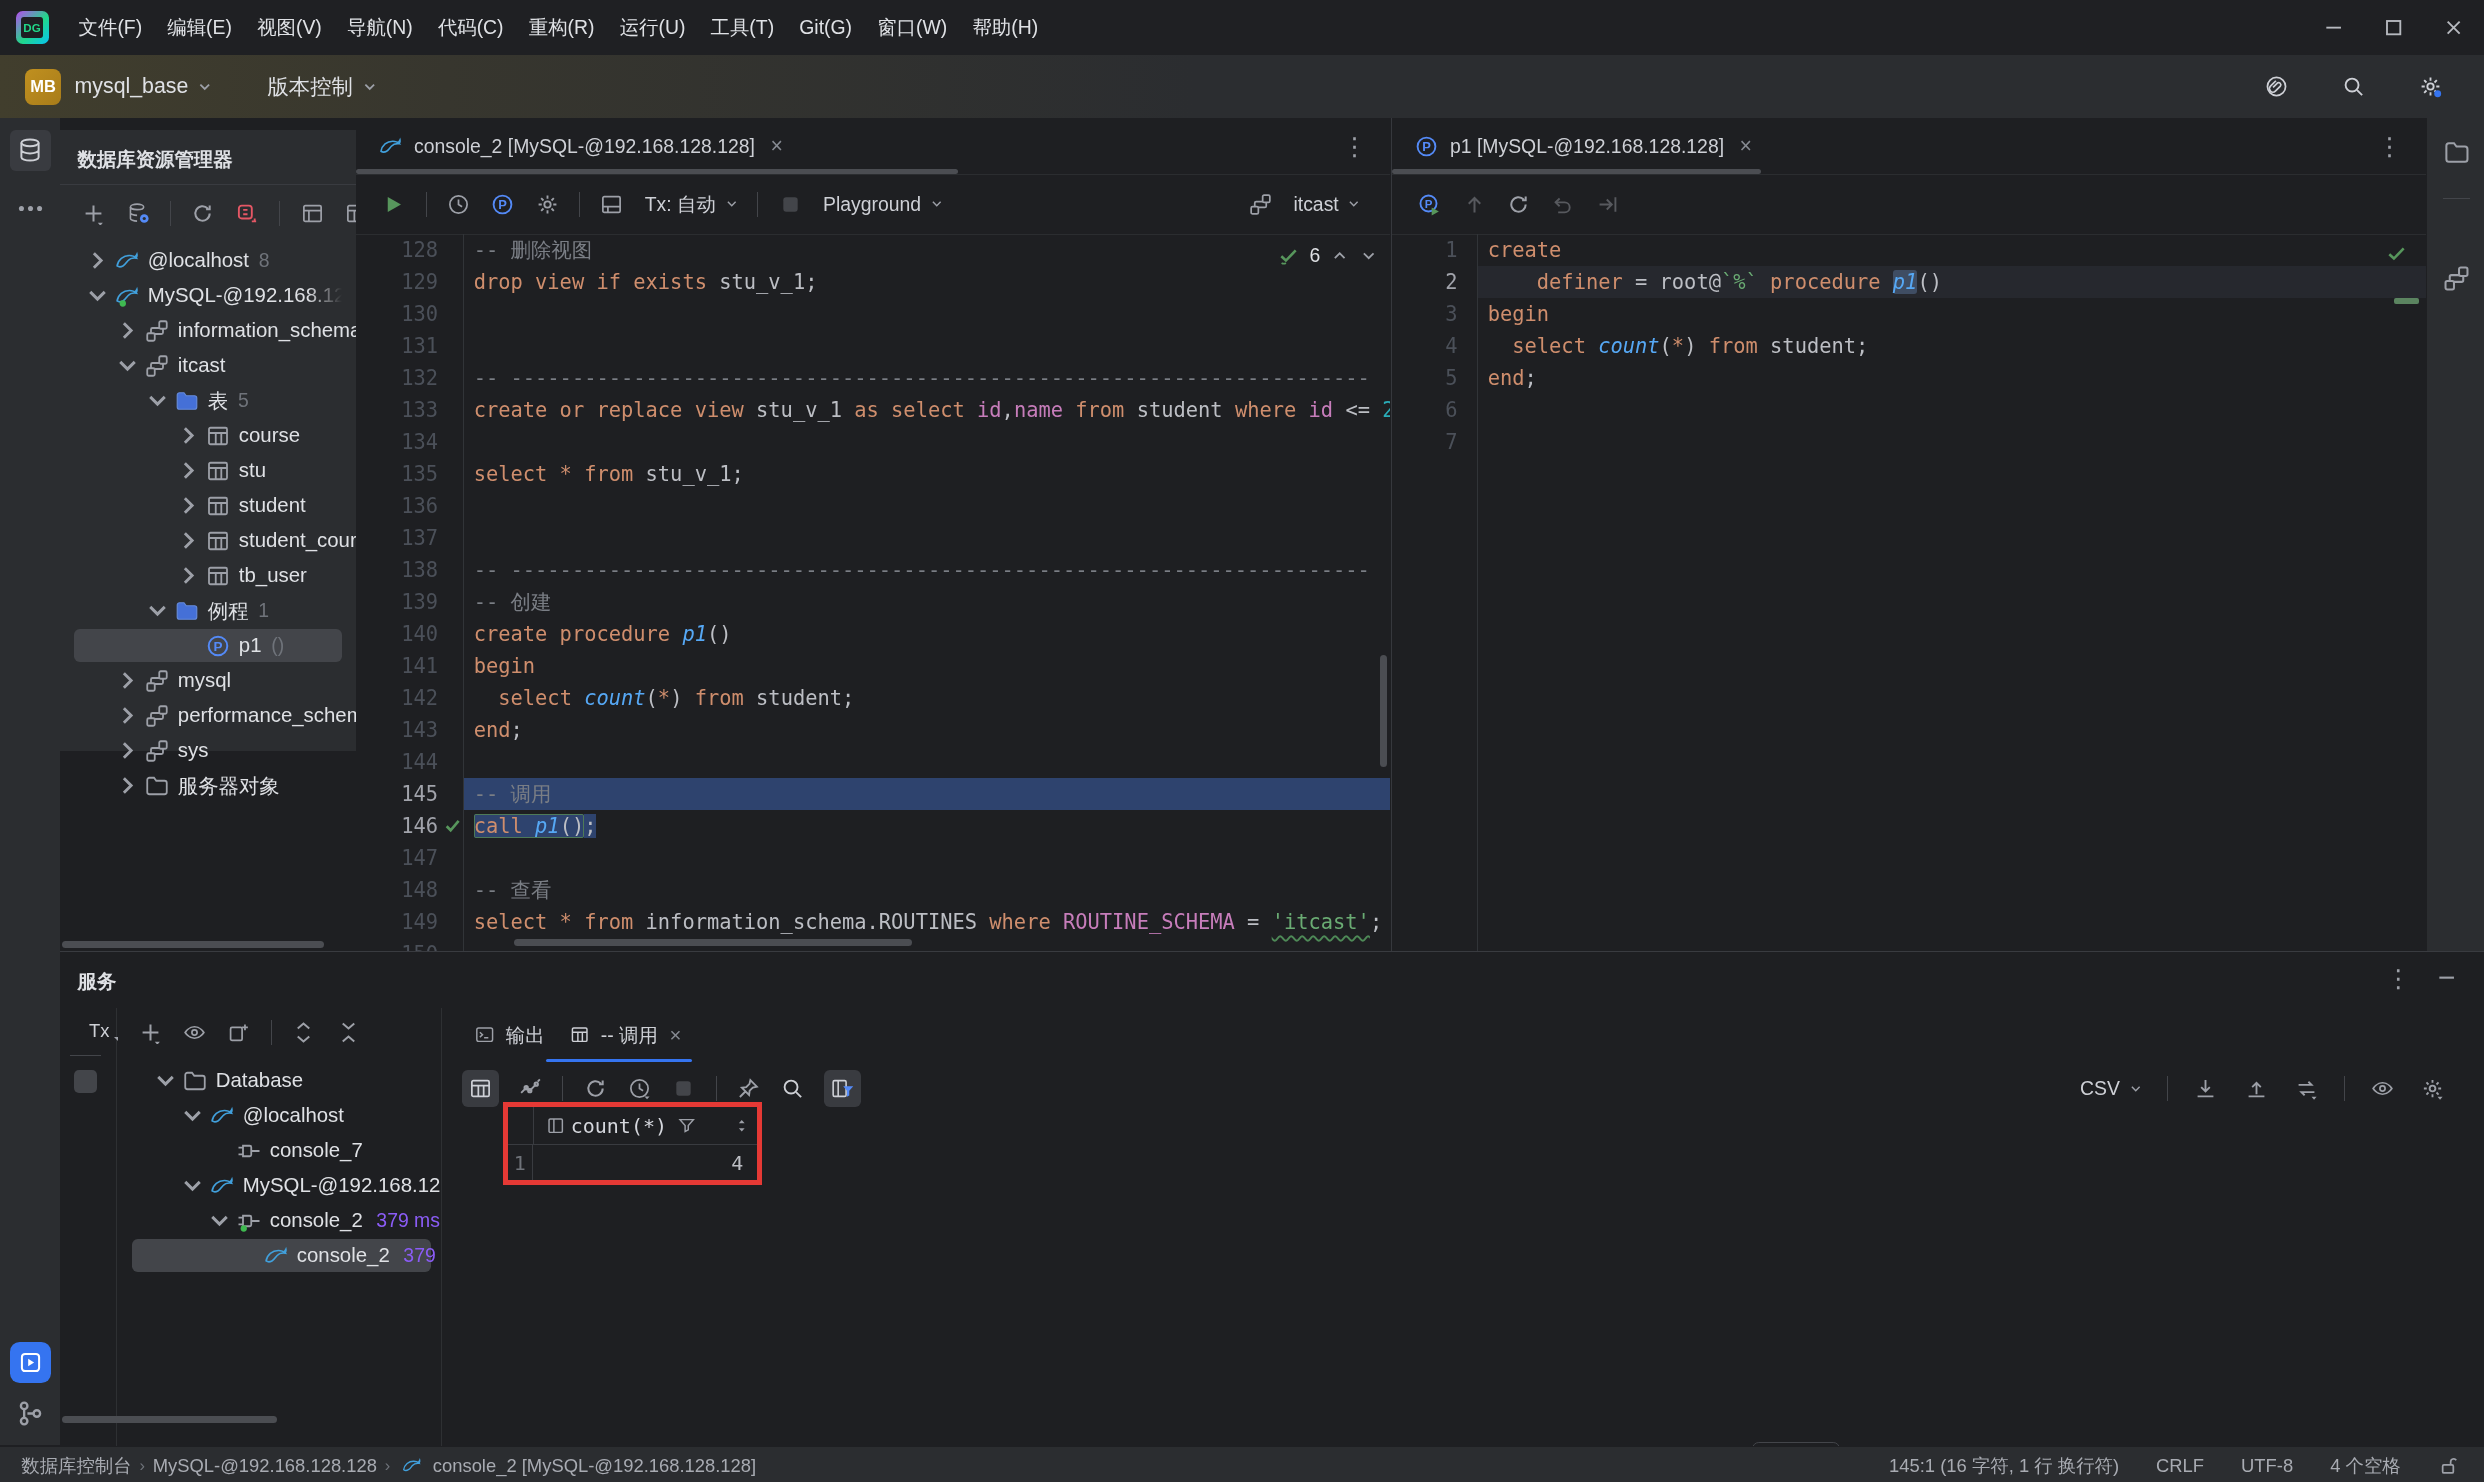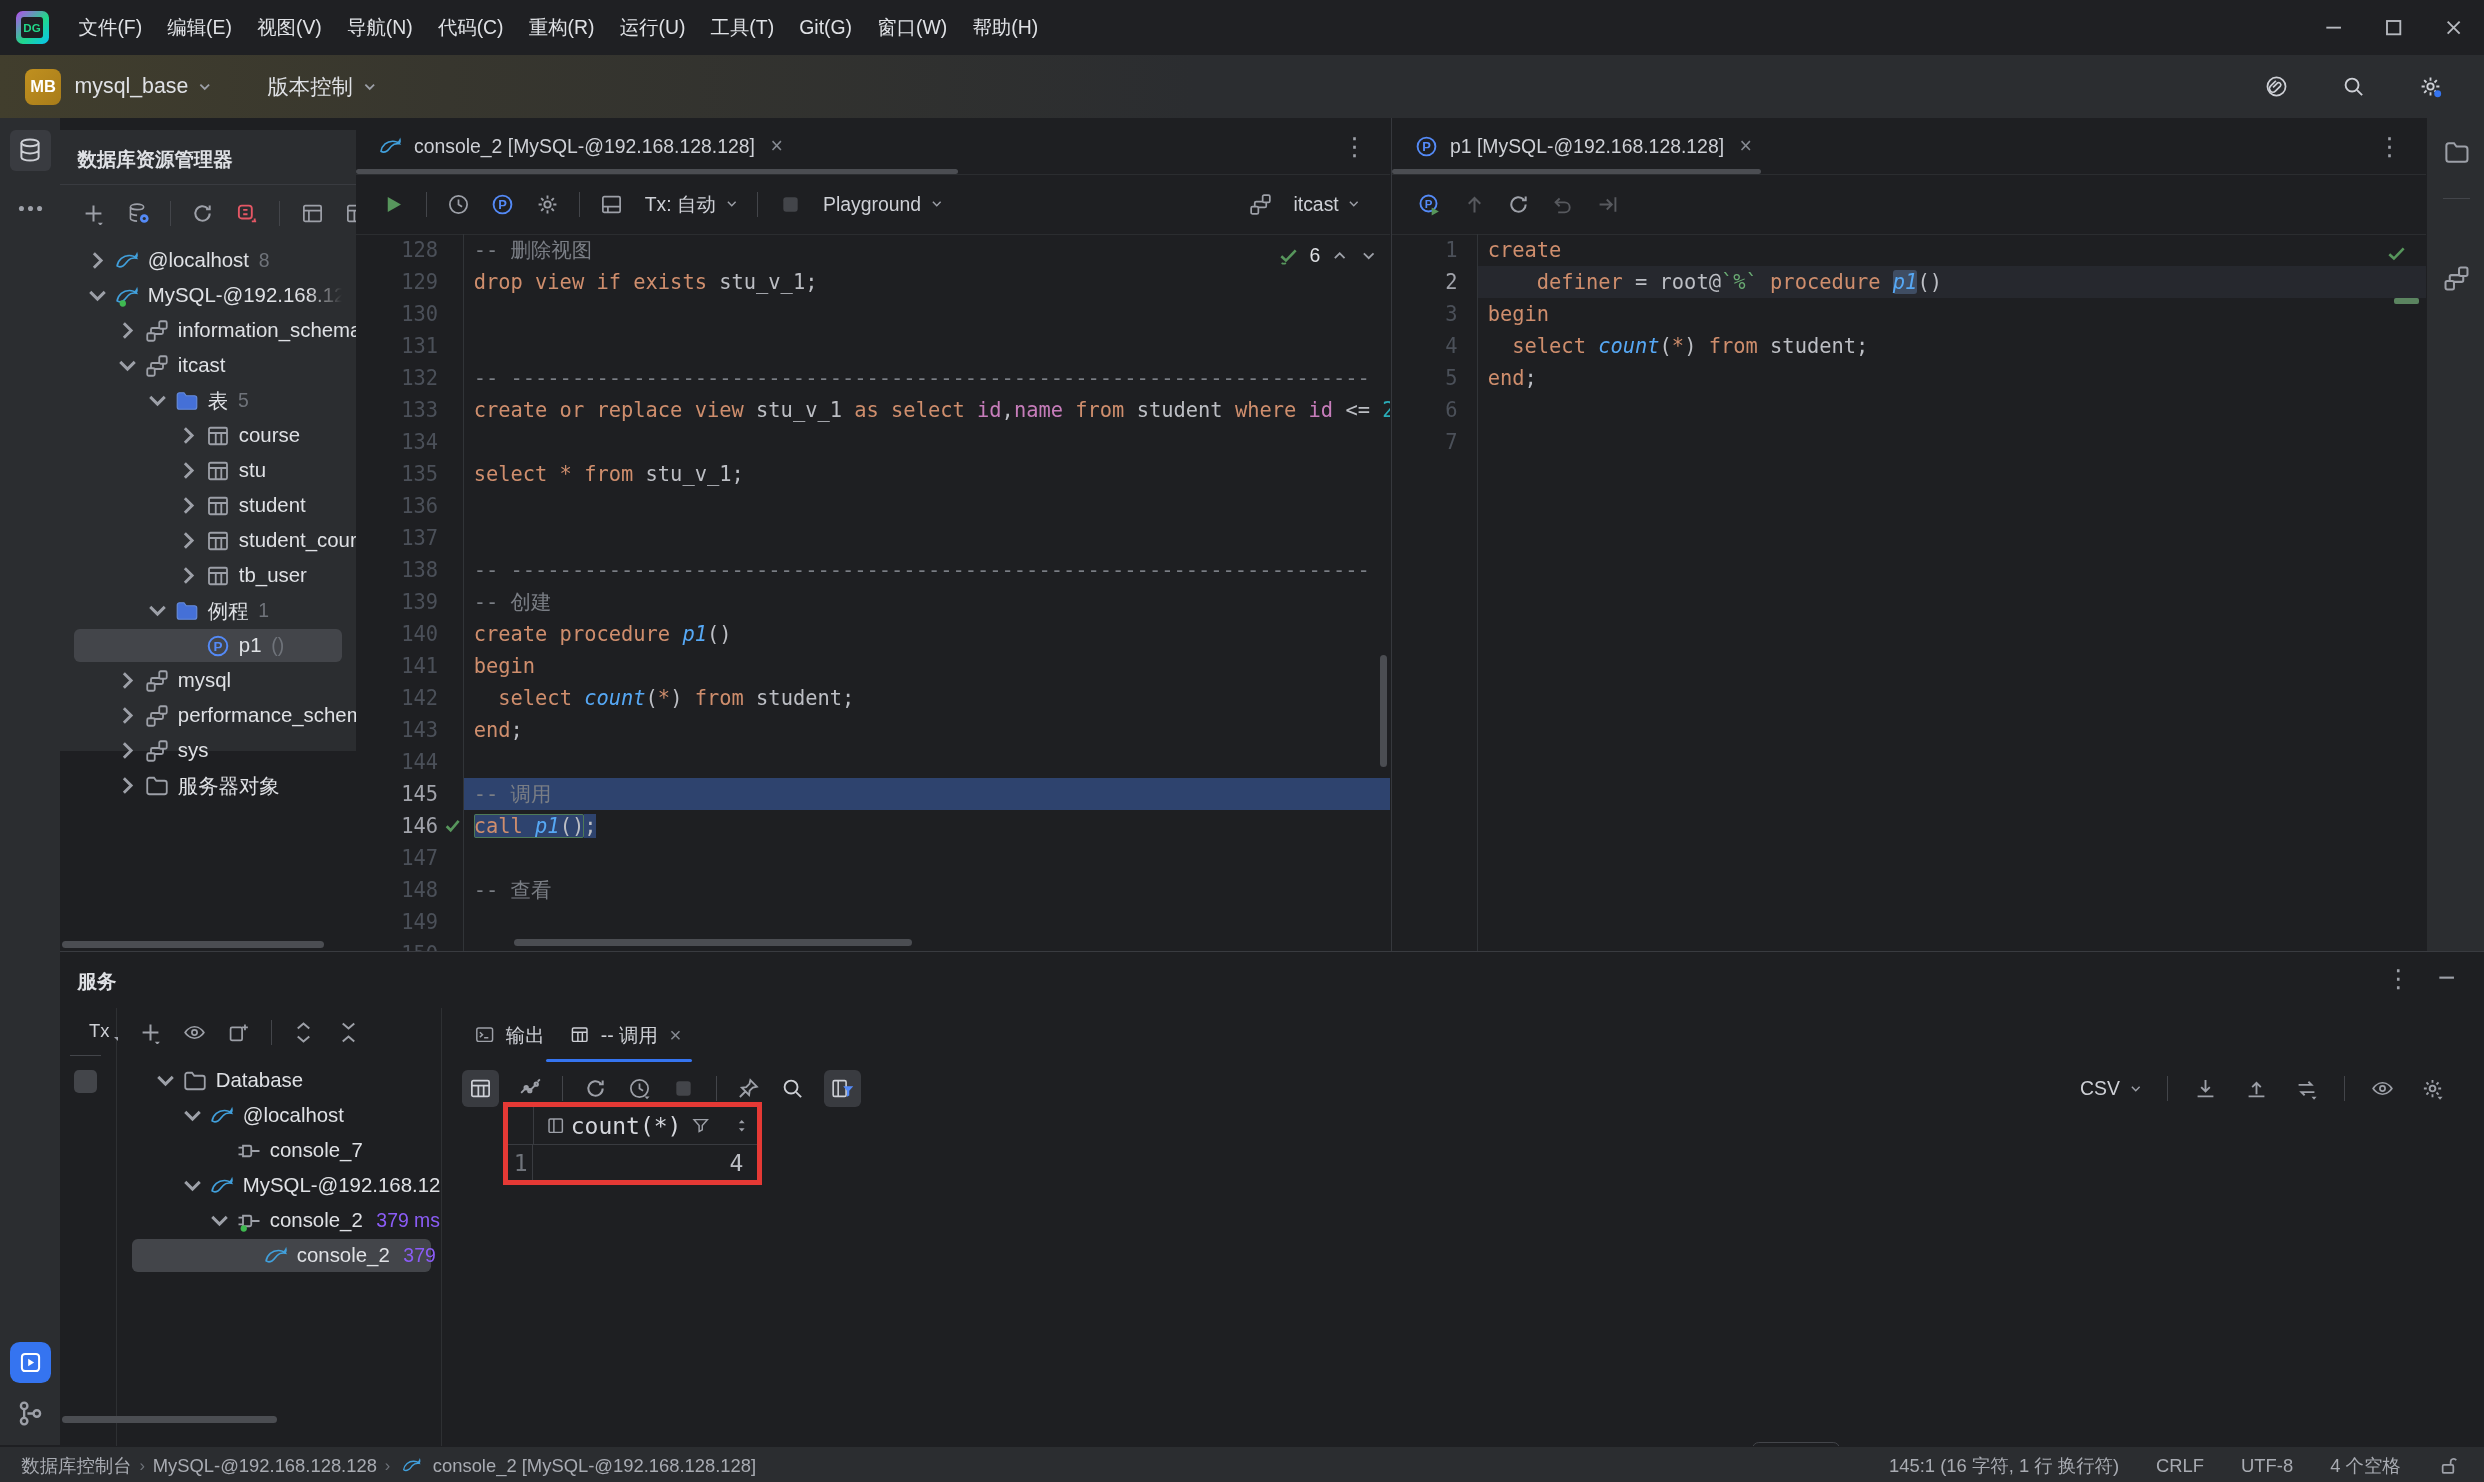--- a/index.html
+++ b/index.html
@@ -113,21 +113,21 @@
   #svc-tree-tools{position:absolute;left:68px;top:56px;height:49px;display:flex;align-items:center;}
   #svc-tree{position:absolute;left:56px;top:111px;width:325px;height:320px;overflow:hidden;}
   #svc-tree .trow.sel::before{left:15.5px;right:9.7px;}
   #svc-thumb{position:absolute;left:1.9px;top:464px;width:215px;height:6.8px;background:#4b4d52;border-radius:3.9px;}
   #out-panel{position:absolute;left:381px;top:56px;right:0;bottom:0;border-left:1px solid #2e3033;}
   .otab{position:absolute;top:0;height:54px;display:flex;align-items:center;font-size:19.4px;color:#ced0d6;}
   #otab-underline{position:absolute;left:104px;top:51px;width:146px;height:2.9px;background:#3574f0;border-radius:1.9px;}
   #res-tools{position:absolute;left:4px;top:56px;right:0;height:49px;display:flex;align-items:center;padding-left:7.8px;}
   #res-tools-right{margin-left:auto;display:flex;align-items:center;padding-right:29px;gap:5.8px;}
   #res-grid{position:absolute;left:61px;top:94px;width:249px;height:73px;border:5.8px solid #e53935;
-            font-family:"DejaVu Sans Mono",monospace;font-size:23px;}
+            font-family:"DejaVu Sans Mono",monospace;font-size:20px;}
   #grid-header{height:37px;display:flex;align-items:center;border-bottom:1px solid #393b40;color:#d5d7dd;}
   #grid-rownum-col{width:25px;height:100%;border-right:1px solid #393b40;flex:0 0 auto;}
   #grid-row{height:35px;display:flex;align-items:center;color:#bcbec4;}
   #grid-row .rn{width:25px;color:#6f737a;padding-left:5.8px;border-right:1px solid #393b40;height:100%;display:flex;align-items:center;flex:0 0 auto;box-sizing:border-box;}
   #grid-row .val{flex:1;text-align:right;padding-right:13.6px;}
   #pager{position:absolute;left:1310px;top:435px;height:39px;display:flex;align-items:center;}
   #pager-btn{height:39px;border:1px solid #43454a;border-radius:6.8px;display:flex;align-items:center;
              padding:0 11.6px 0 15.5px;font-size:18.4px;color:#ced0d6;}
   
   #statusbar{left:0;top:1446px;width:2484px;height:37px;background:#2b2d30;border-top:1px solid #1e1f22;
@@ -762,20 +762,21 @@
           <div class="cline"><span class="kw">end</span><span class="pl">;</span></div>
           <div class="cline"><span class="bulb"><svg viewBox="0 0 16 16">
                 <circle cx="8" cy="6.5" r="4.3" fill="#f2c55c"></circle>
                 <rect x="6.2" y="10.8" width="3.6" height="1.6" rx=".6" fill="#b7913d"></rect>
                 <rect x="6.6" y="12.8" width="2.8" height="1.2" rx=".5" fill="#8a6f33"></rect>
               </svg></span></div>
           <div class="cline fullsel"><span class="cm">-- 调用</span></div>
           <div class="cline"><span class="grp-exec"><span class="kw">call </span><span class="fn">p1</span><span class="pl">()</span></span><span class="grp-sel"><span class="pl">;</span></span></div>
           <div class="cline"></div>
           <div class="cline"><span class="cm">-- 查看</span></div>
+          <div class="cline"><span class="kw">select * from </span><span class="pl">information_schema.ROUTINES </span><span class="kw">where </span><span class="col">ROUTINE_SCHEMA</span><span class="pl"> = </span><span class="str sq">'itcast'</span><span class="pl">;</span></div>
           <div class="cline"></div>
         </div>
     </div>
     <div id="el-hthumb"></div>
     <div id="el-vthumb"></div>
   </div>
 
   <div id="editor-right" class="abs editor">
     <div class="tabbar">
       <div class="tab">

